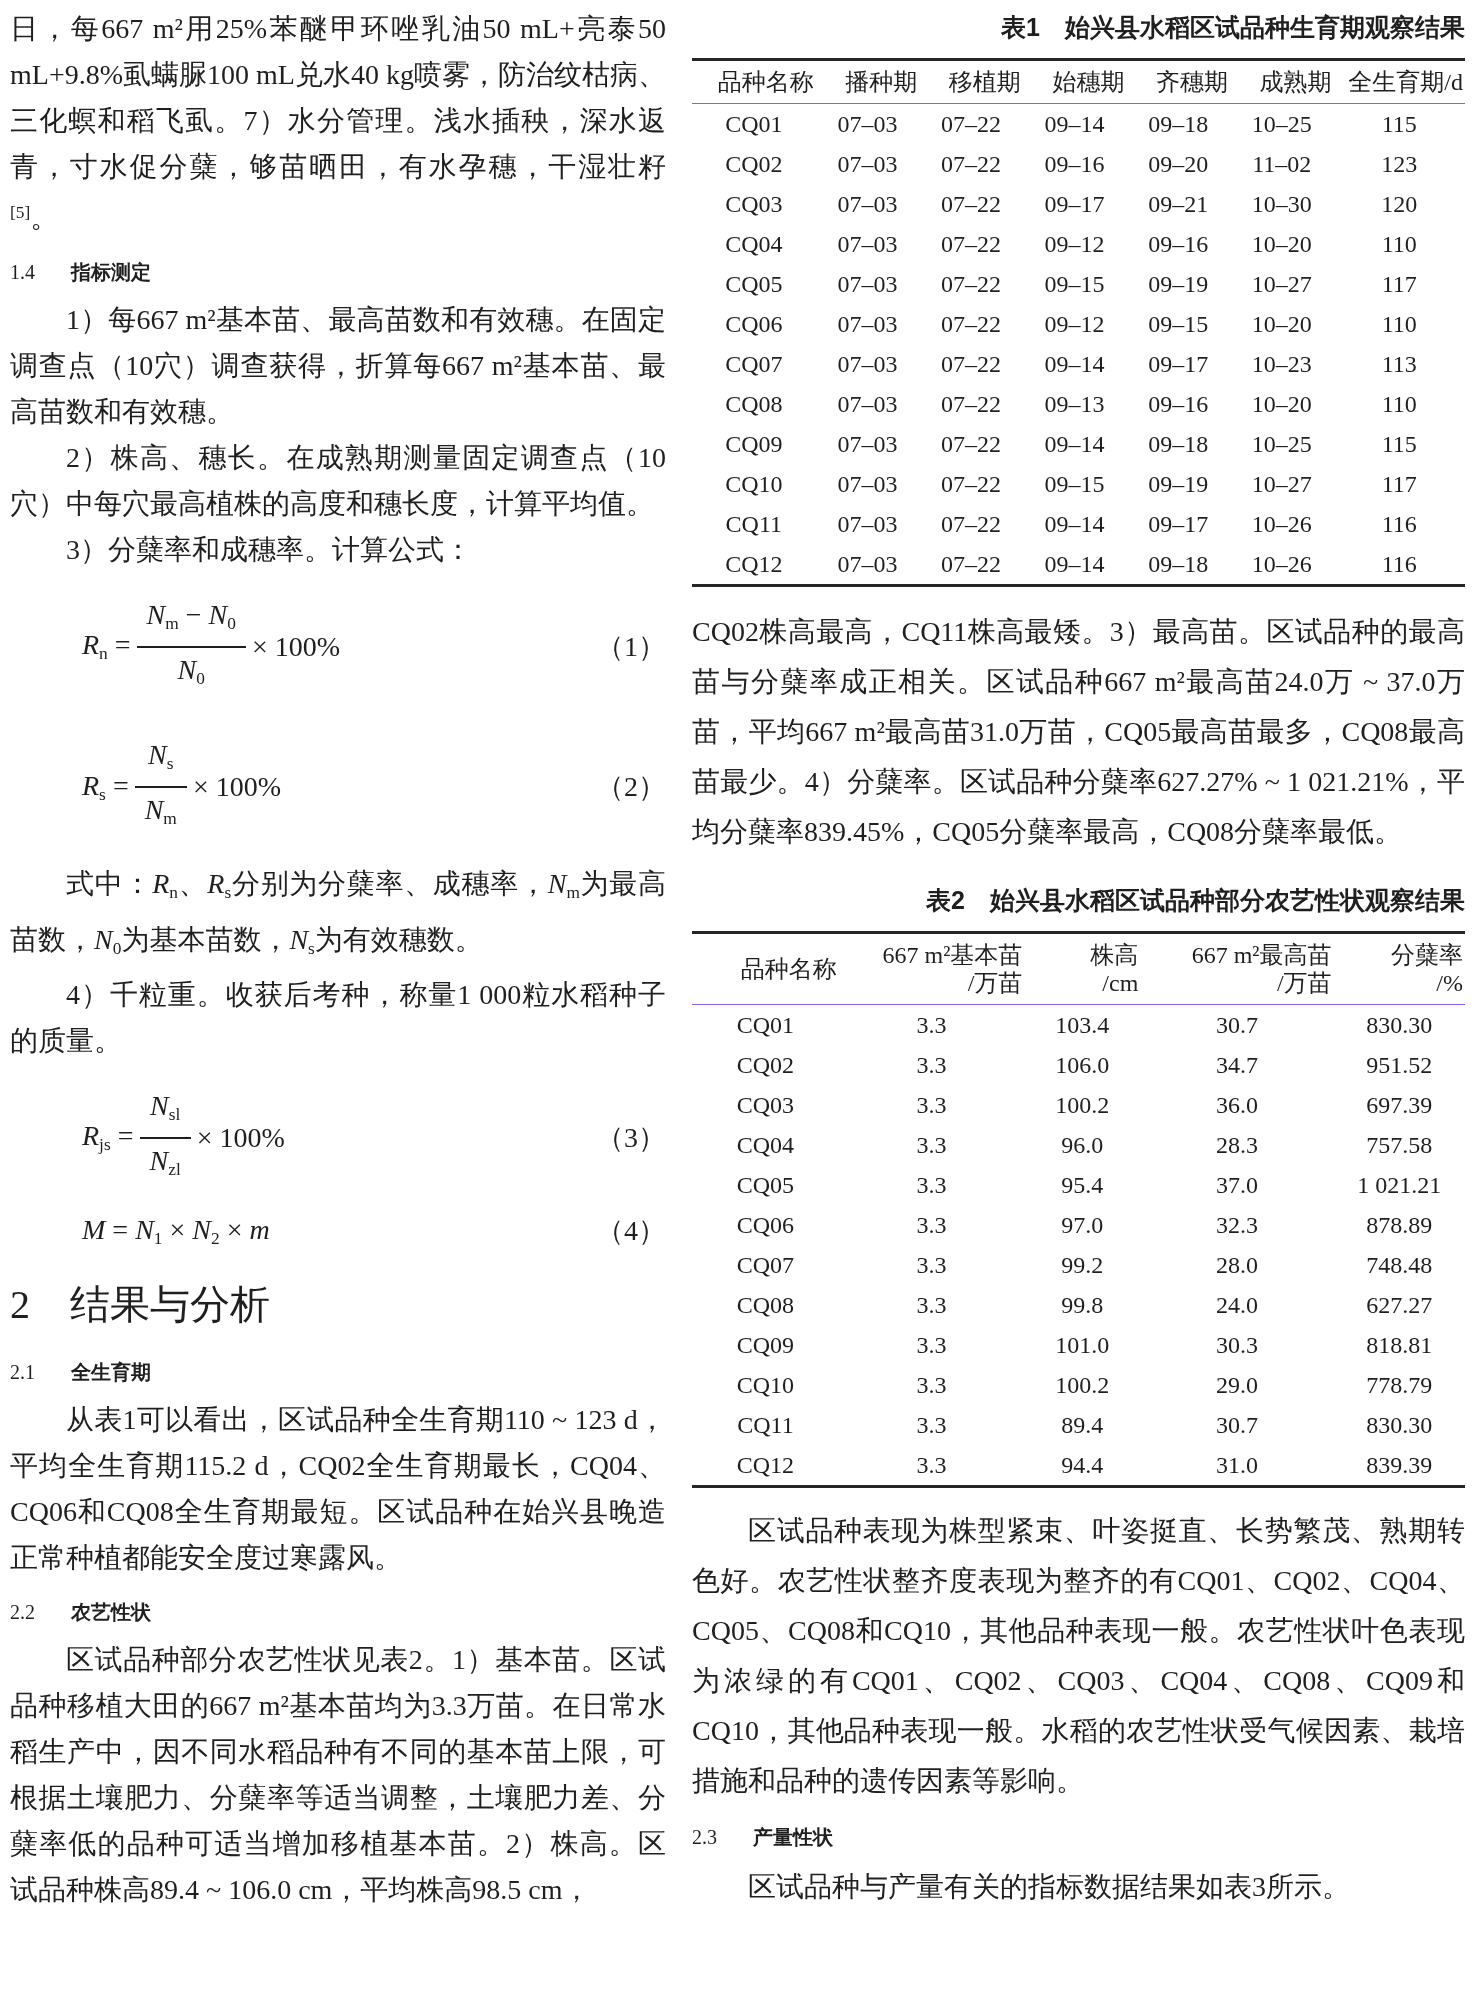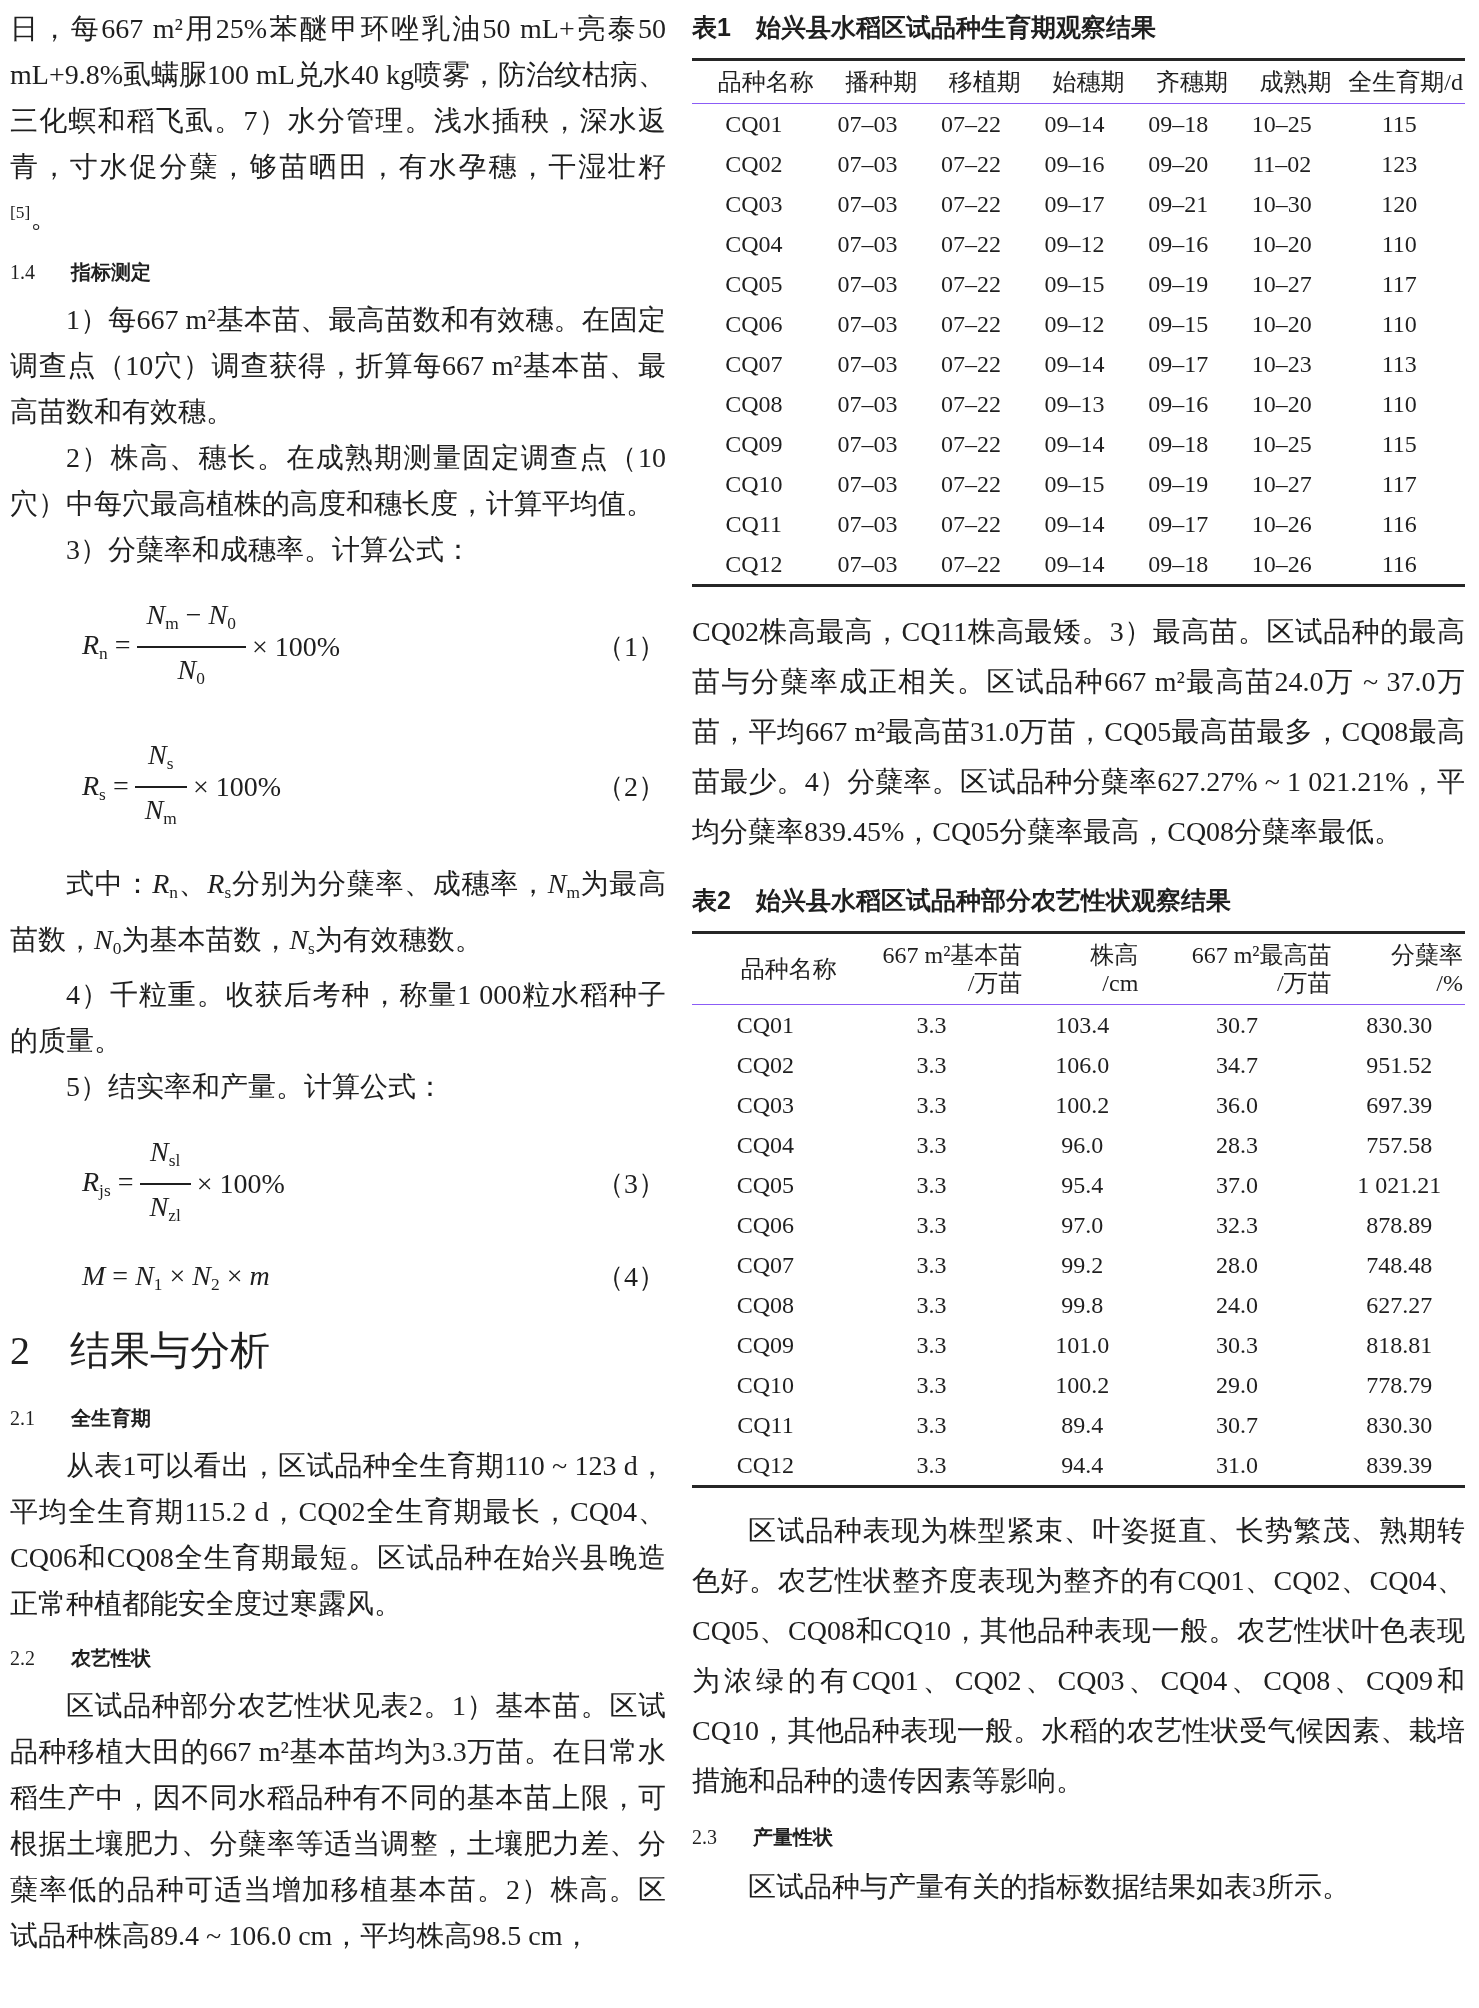--- a/index.html
+++ b/index.html
@@ -29,21 +29,21 @@
   .main-heading .sec-title{font-weight:normal;font-family:"Liberation Sans","DejaVu Sans",sans-serif;}
 
   .equation{display:flex;align-items:center;margin:8px 0;font-size:28px;}
   .eq-left{display:flex;align-items:center;padding-left:72px;}
   .frac{display:inline-flex;flex-direction:column;text-align:center;margin:16px 6px;line-height:36px;}
   .frac .num{padding:0 10px 4px 10px;border-bottom:2.5px solid #1f1f1f;}
   .frac .den{padding:4px 10px 0 10px;}
   .eq-number{margin-left:auto;}
 
   .table-title{
-    text-align:left;font-weight:bold;font-size:25px;line-height:38px;
+    text-align:right;font-weight:bold;font-size:25px;line-height:38px;
     font-family:"Liberation Sans","DejaVu Sans",sans-serif;margin:2px 0 12px 0;
   }
   .tbl2-title{margin-top:24px;}
   .rule-table{
     width:100%;border-collapse:collapse;font-size:24px;line-height:28px;
     border-top:3px solid #262626;border-bottom:3px solid #262626;
   }
   .rule-table th{font-weight:normal;padding:7px 2px;text-align:right;vertical-align:middle;
     border-bottom:1px solid #8b5cf6;font-family:Liberation Serif, serif;}
   .rule-table td{padding:6px 2px;text-align:center;}
@@ -85,21 +85,20 @@
           <span class="num"><i>N</i><sub>s</sub></span>
           <span class="den"><i>N</i><sub>m</sub></span>
         </span>
         <span>× 100%</span>
       </span>
       <span class="eq-number">（2）</span>
     </div>
 
     <p class="body-text indent">式中：<i>R</i><sub>n</sub>、<i>R</i><sub>s</sub>分别为分蘖率、成穗率，<i>N</i><sub>m</sub>为最高苗数，<i>N</i><sub>0</sub>为基本苗数，<i>N</i><sub>s</sub>为有效穗数。</p>
     <p class="body-text indent">4）千粒重。收获后考种，称量1 000粒水稻种子的质量。</p>
-    <p class="body-text indent">5）结实率和产量。计算公式：</p>
 
     <div class="equation">
       <span class="eq-left">
         <span><i>R</i><sub>js</sub>&nbsp;=</span>
         <span class="frac">
           <span class="num"><i>N</i><sub>sl</sub></span>
           <span class="den"><i>N</i><sub>zl</sub></span>
         </span>
         <span>× 100%</span>
       </span>

